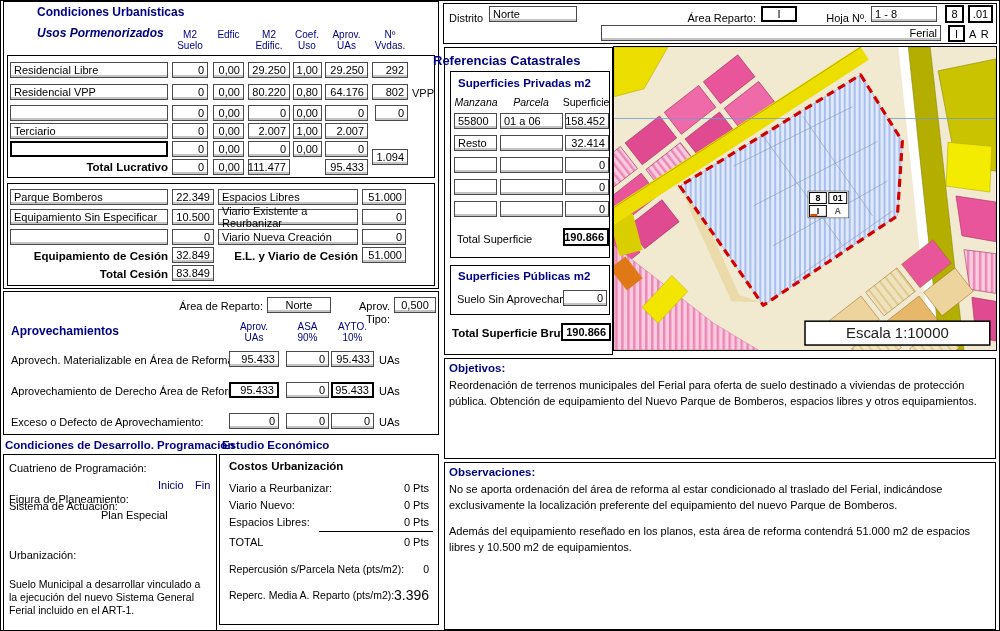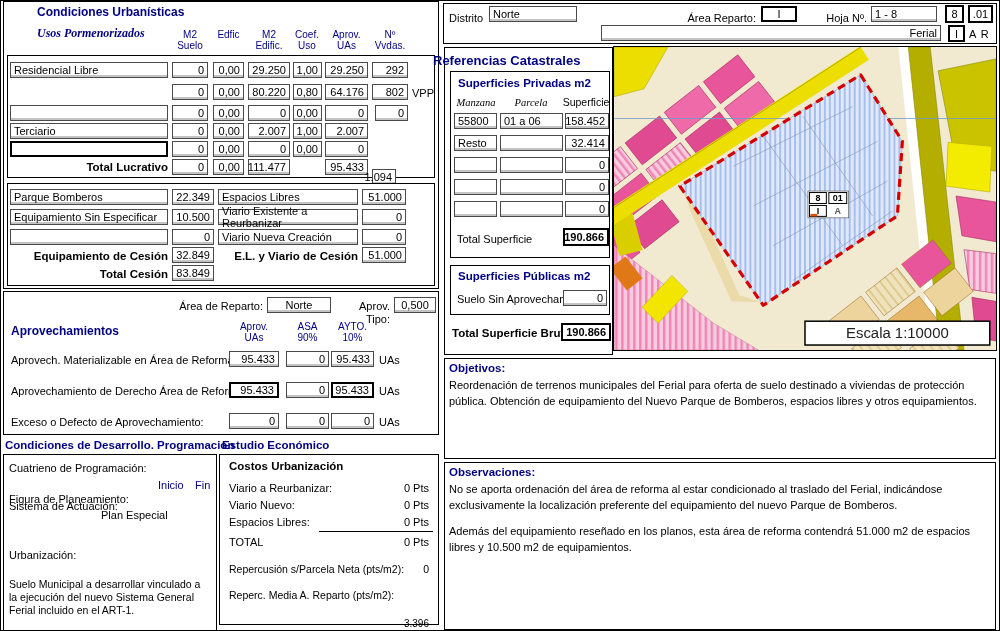--- a/index.html
+++ b/index.html
@@ -6,21 +6,21 @@
   .page{position:relative;width:1000px;height:631px;background:#fff;
         font-family:"Liberation Sans",sans-serif;color:#000;overflow:hidden;
         border:1px solid #000;box-sizing:border-box;}
   .box{position:absolute;border:1px solid #000;box-sizing:border-box;background:#fff;}
   .lbl{position:absolute;font-size:11px;line-height:13px;white-space:nowrap;}
   .blk{position:absolute;font-size:11px;line-height:13px;}
   .r{text-align:right;}
   .c{text-align:center;}
   .navy{color:#000080;}
   .b{font-weight:bold;}
-  .i{font-style:italic;font-family:Liberation Serif, serif;}
+  .i{font-style:italic;}
   .fld{position:absolute;height:16px;background:#fff;border:1px solid #4a4a4a;
        box-shadow:inset 0 -2px 0 #c4c4c4;box-sizing:border-box;
        font-size:11px;display:flex;align-items:center;padding:0 3px;}
   .fld.num{justify-content:flex-end;text-align:right;}
   .fld.ctr{justify-content:center;}
   .fld.thick{border:2px solid #000;box-shadow:none;}
   .fld.bold2{border:2px solid #000;box-shadow:none;font-weight:bold;}
   .hdr{position:absolute;font-size:10px;line-height:11px;color:#000080;
        text-align:center;white-space:pre-line;}
   .para{position:absolute;font-size:11px;line-height:16px;}
@@ -65,20 +65,23 @@
   <div class="fld num" style="left:292px;top:61px;width:29px">
       <span>1,00</span>
     </div>
   <div class="fld num" style="left:324px;top:61px;width:43px">
       <span>29.250</span>
     </div>
   <div class="fld num" style="left:371px;top:61px;width:36px">
       <span>292</span>
     </div>
 
+  <div class="fld" style="left:9px;top:83px;width:158px">
+      <span>Residencial VPP</span>
+    </div>
   <div class="fld num" style="left:171px;top:83px;width:36px">
       <span>0</span>
     </div>
   <div class="fld num" style="left:212px;top:83px;width:31px">
       <span>0,00</span>
     </div>
   <div class="fld num" style="left:247px;top:83px;width:42px">
       <span>80.220</span>
     </div>
   <div class="fld num" style="left:292px;top:83px;width:29px">
@@ -158,21 +161,21 @@
     </div>
   <div class="fld num" style="left:212px;top:158px;width:31px">
       <span>0,00</span>
     </div>
   <div class="fld num" style="left:247px;top:158px;width:42px">
       <span>111.477</span>
     </div>
   <div class="fld num" style="left:324px;top:158px;width:43px">
       <span>95.433</span>
     </div>
-  <div class="fld num" style="left:371px;top:168px;width:24px">
+  <div class="fld num" style="left:371px;top:148px;width:36px">
       <span>1.094</span>
     </div>
 
   <div class="box" style="left:6px;top:182px;width:428px;height:103px"></div>
   <div class="fld" style="left:9px;top:188px;width:158px">
       <span>Parque Bomberos</span>
     </div>
   <div class="fld num" style="left:171px;top:188px;width:42px">
       <span>22.349</span>
     </div>
@@ -296,21 +299,21 @@
   <div class="lbl" style="left:228px;top:498px">Viario Nuevo:</div>
   <div class="blk r" style="left:300px;top:498px;width:128px">0 Pts</div>
   <div class="lbl" style="left:228px;top:515px">Espacios Libres:</div>
   <div class="blk r" style="left:300px;top:515px;width:128px">0 Pts</div>
   <div class="hr" style="left:318px;top:530px;width:114px"></div>
   <div class="lbl" style="left:228px;top:535px">TOTAL</div>
   <div class="blk r" style="left:300px;top:535px;width:128px">0 Pts</div>
   <div class="lbl" style="left:228px;top:562px;font-size:10.5px">Repercusión s/Parcela  Neta  (pts/m2):</div>
   <div class="blk r" style="left:340px;top:562px;width:88px;font-size:10.5px">0</div>
   <div class="lbl" style="left:228px;top:588px;font-size:10.5px">Reperc. Media A. Reparto (pts/m2):</div>
-  <div class="blk r" style="left:340px;top:616px;width:88px;font-size:10px">3.396</div>
+  <div class="blk r" style="left:340px;top:588px;width:88px;font-size:14px">3.396</div>
 
   <div class="box" style="left:442px;top:2px;width:554px;height:41px"></div>
   <div class="lbl" style="left:448px;top:11px">Distrito</div>
   <div class="fld" style="left:488px;top:5px;width:88px">
       <span>Norte</span>
     </div>
   <div class="blk r" style="left:655px;top:11px;width:100px">Área Reparto:</div>
   <div class="fld ctr thick" style="left:760px;top:5px;width:36px">
       <span>I</span>
     </div>

